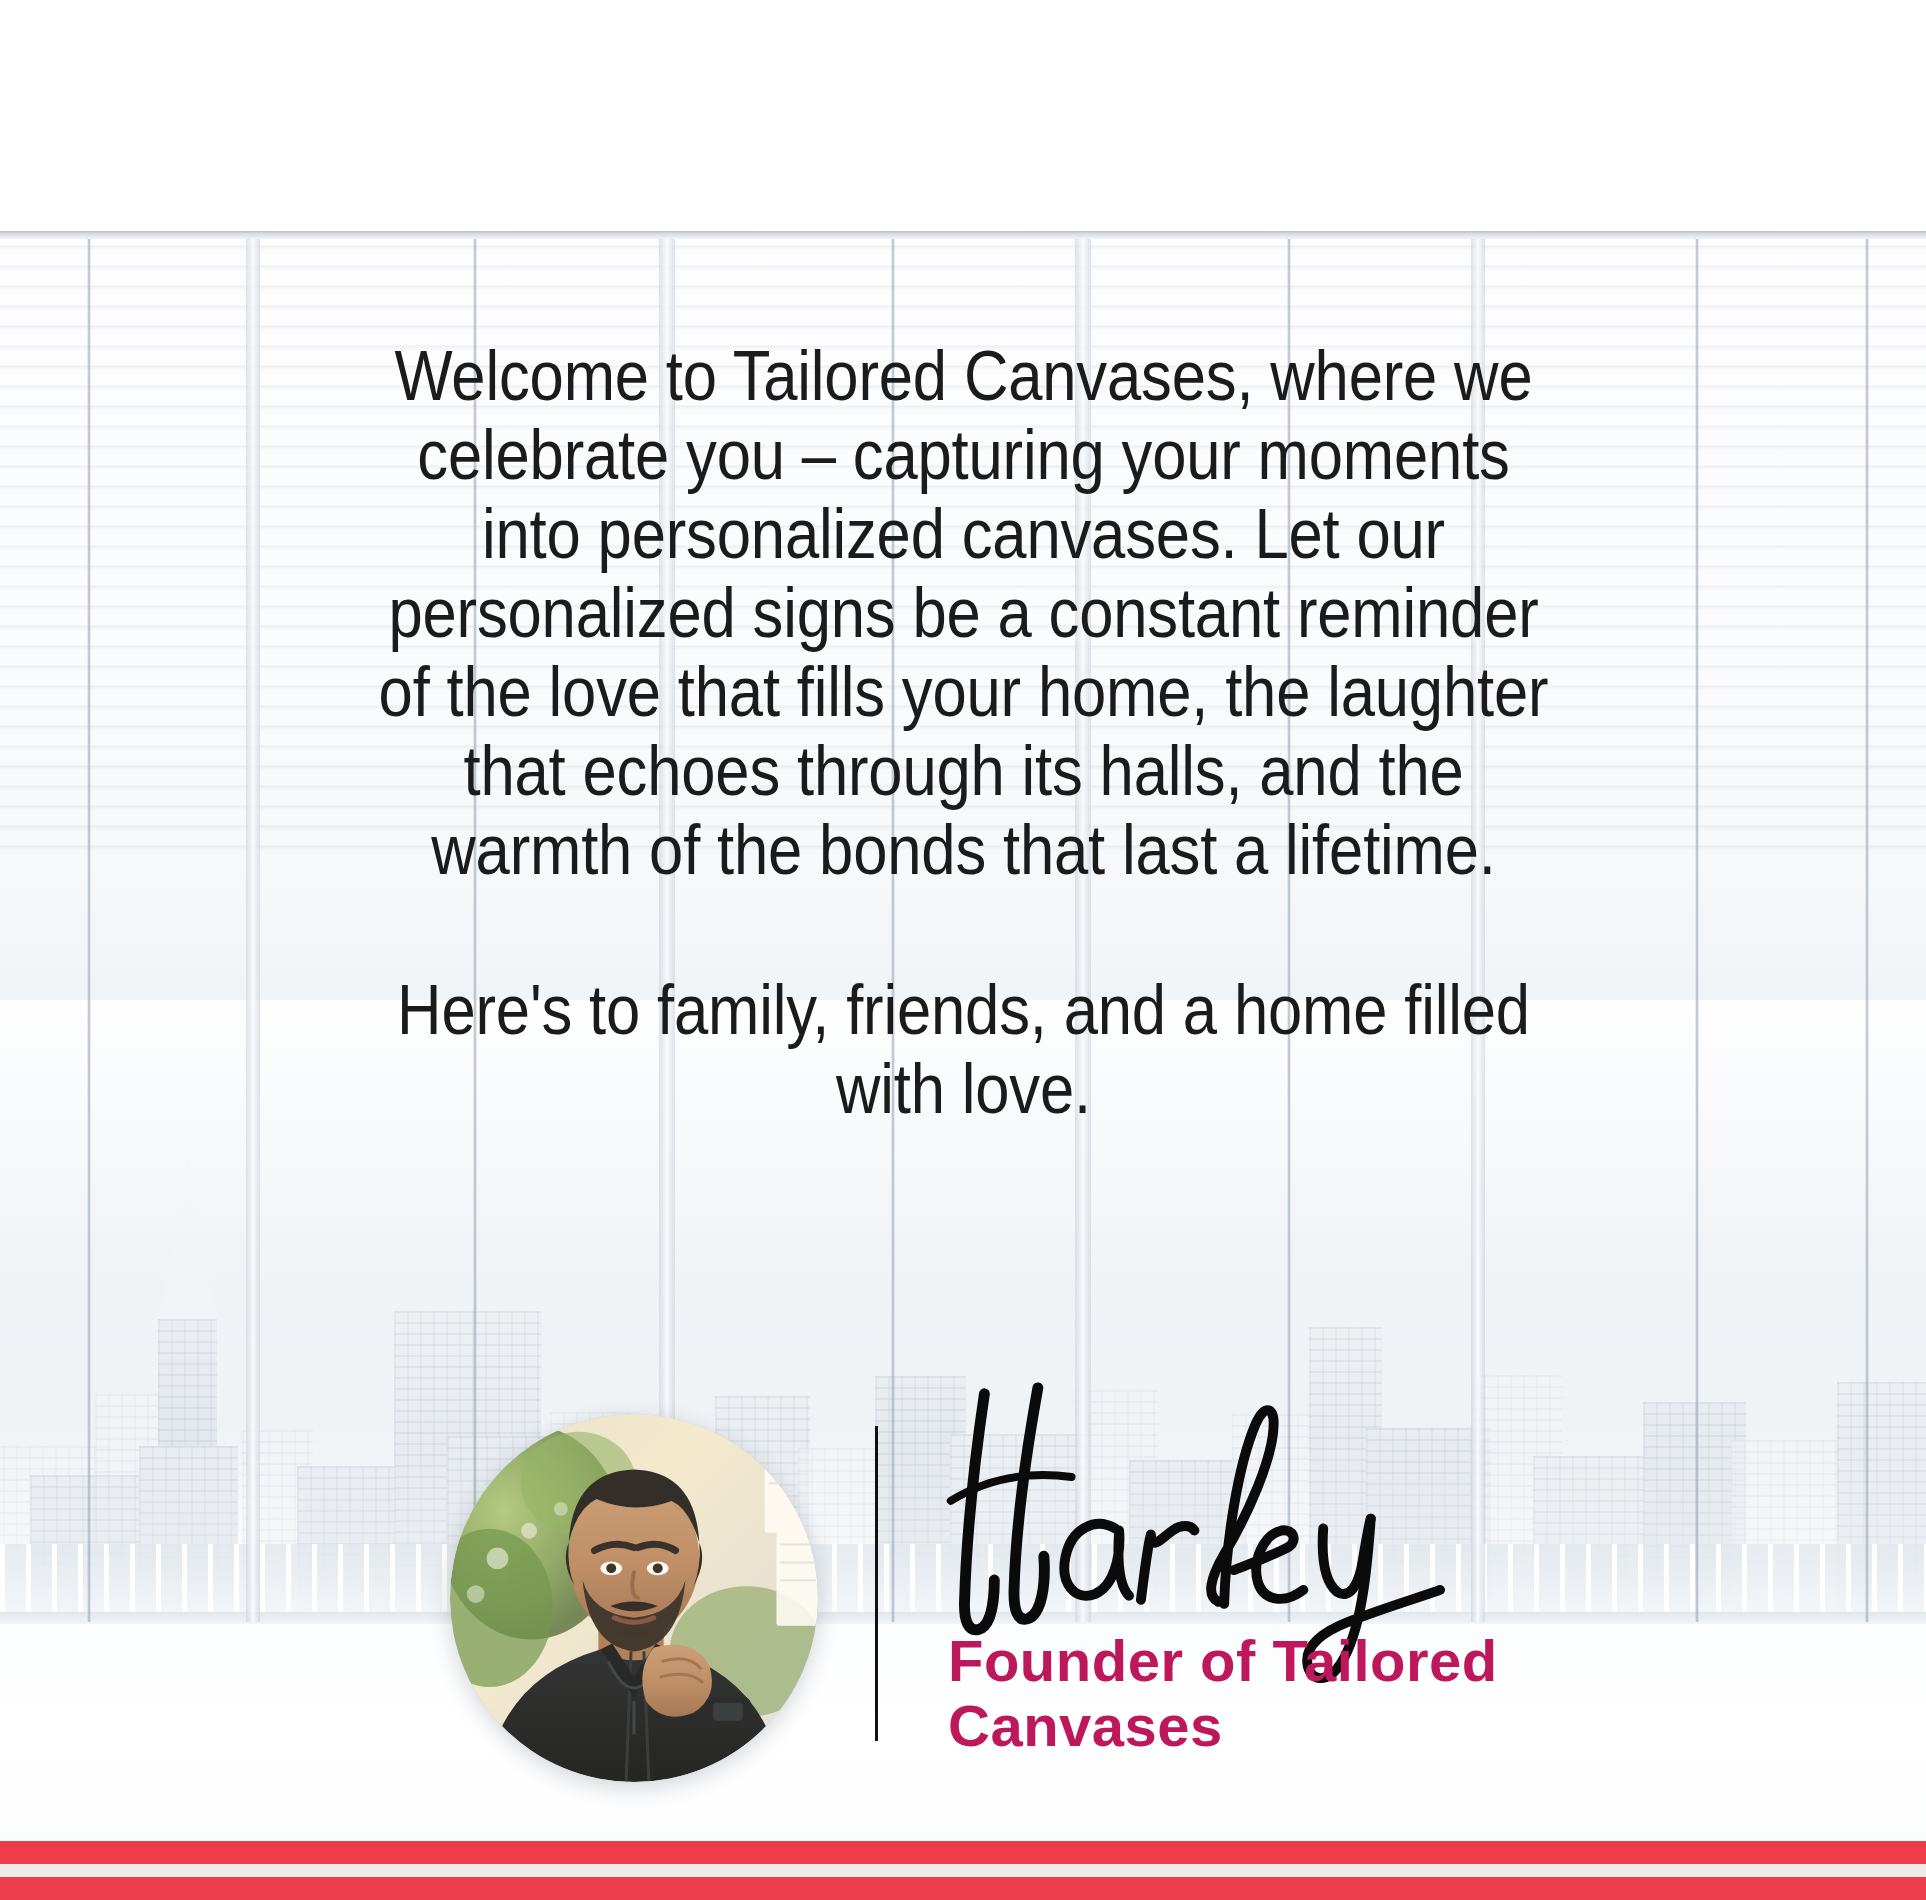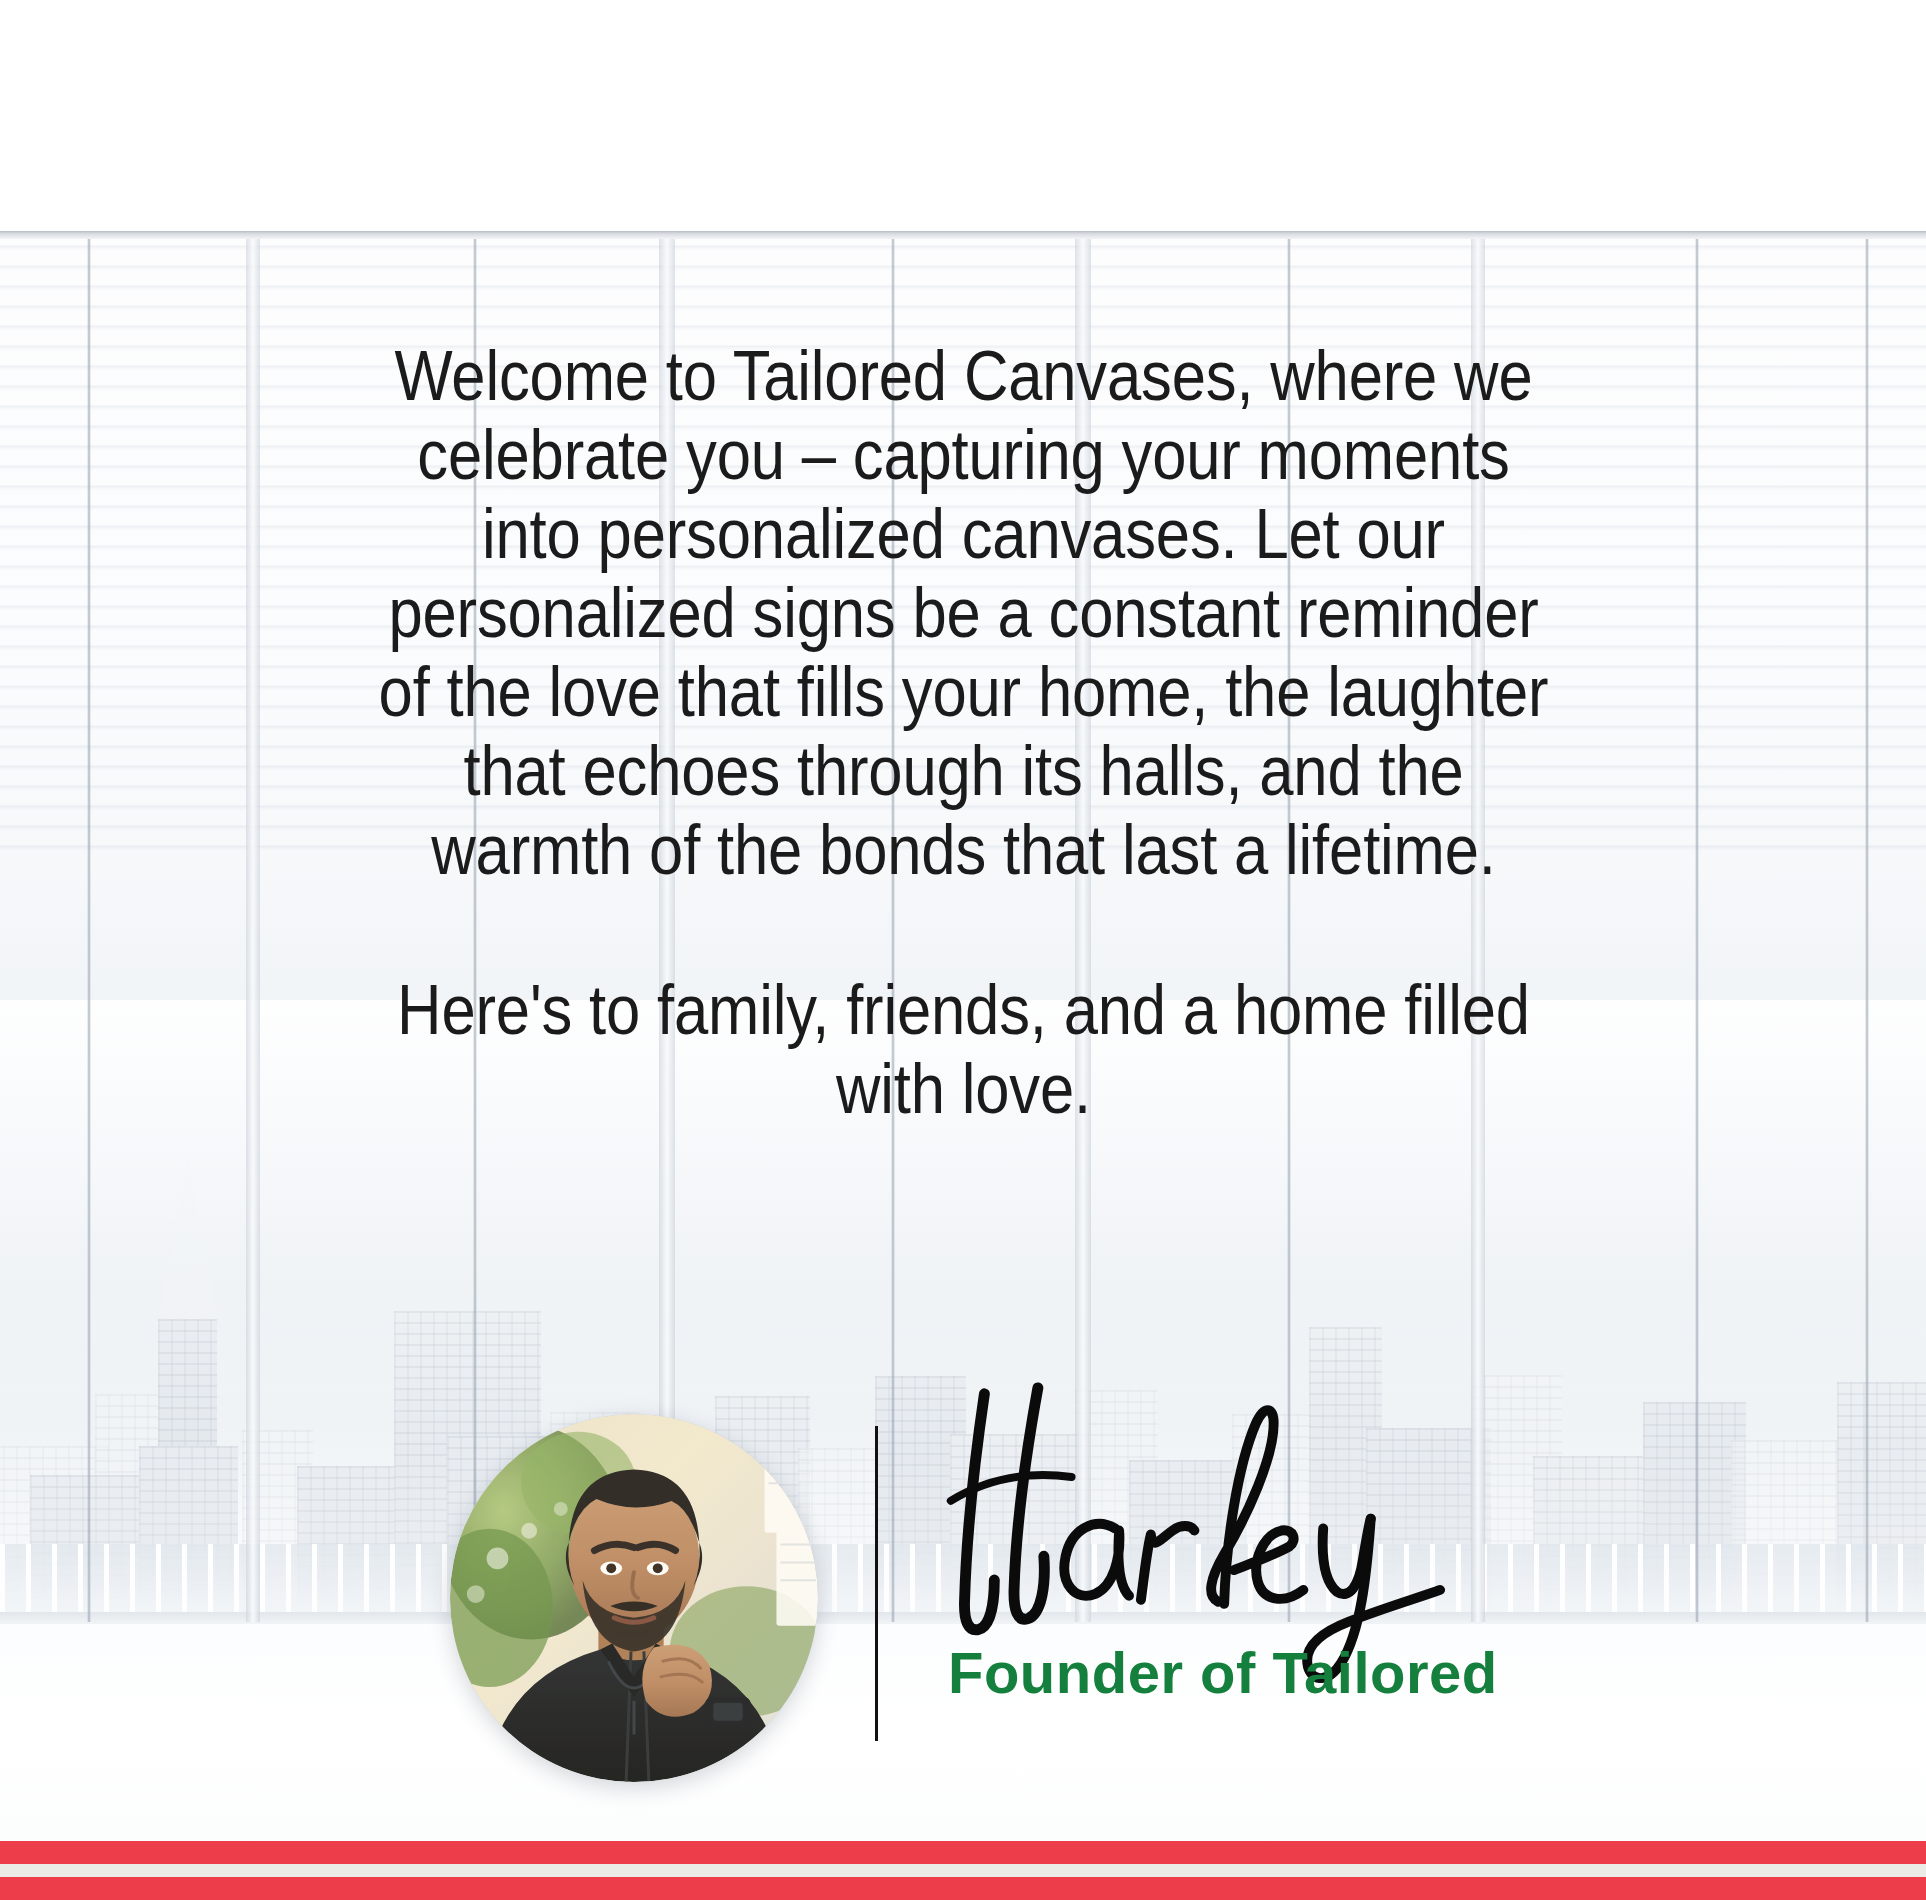--- a/index.html
+++ b/index.html
@@ -175,27 +175,26 @@
     background:#111111;
   }
   .sig-name{
     position:absolute;left:921px;top:-20px;
     width:634px;height:327px;
   }
   .sig-name svg{display:block;width:634px;height:327px;}
   .sig-role{
     position:absolute;left:948px;top:242px;
     width:614px;
-    color:#15803d;
+    color:#be185d;
     font-family:"Liberation Sans", sans-serif;
     font-weight:bold;
     font-size:58px;
     line-height:65px;
     letter-spacing:0.5px;
-    margin-top:12px;
   }
 
   
   .stripe{
     position:absolute;left:0;width:1927px;
     background:#ee3d4a;
     z-index:7;
   }
   .stripe-1{top:1841px;height:23px;}
   .stripe-gap{
@@ -456,20 +455,21 @@
           <path d="M316 206 C336 198 358 190 372 182 C380 176 376 164 364 166 C346 170 334 196 340 218 C346 238 368 240 386 226" stroke-width="10"></path>
 
           <path d="M406 164 C404 194 408 218 420 228 C432 236 442 222 446 196 C450 172 452 160 454 154" stroke-width="10"></path>
           <path d="M454 154 C450 210 444 268 424 300 C410 322 392 318 390 300 C388 282 406 268 432 258 C468 244 502 234 524 226" stroke-width="10"></path>
         </g>
       </svg>
     </div>
 
     <div class="sig-role">
       <div>Founder of Tailored</div>
+      <div>Canvases</div>
     </div>
   </div>
 
   <div class="stripe stripe-1"></div>
   <div class="stripe-gap"></div>
   <div class="stripe stripe-2"></div>
 
 </div>
 
 

